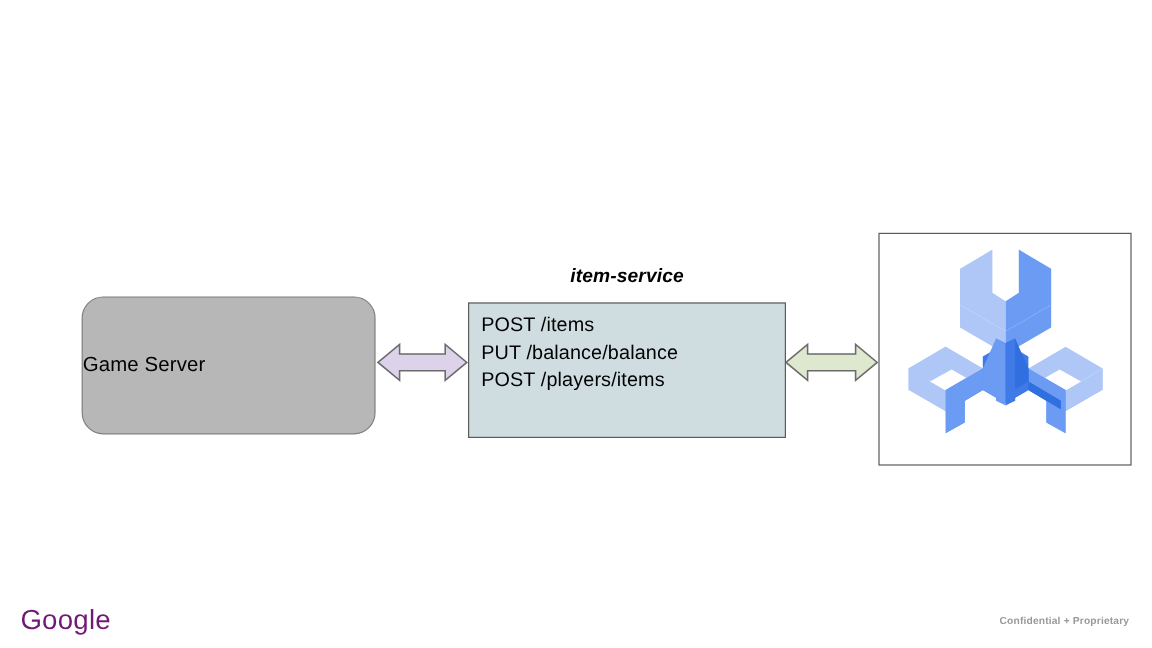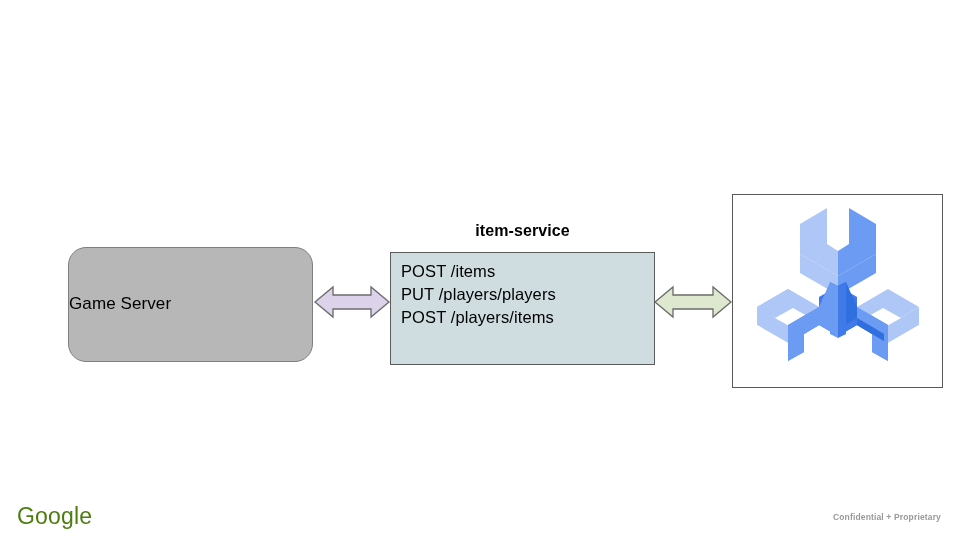--- a/index.html
+++ b/index.html
@@ -52,20 +52,21 @@
   #item-service-title {
     position: absolute;
     left: 390px;
     top: 222px;
     width: 265px;
     text-align: center;
     font-size: 16px;
     font-weight: bold;
     color: #000000;
     letter-spacing: 0.1px;
+    font-style: italic;
   }
   #item-service-node {
     position: absolute;
     left: 390px;
     top: 252px;
     width: 265px;
     height: 113px;
     background: #cfdde1;
     border: 1px solid #5b5b5b;
     box-sizing: border-box;
@@ -118,21 +119,21 @@
     height: 178px;
     display: block;
   }
 
   
   #google-wordmark {
     position: absolute;
     left: 17px;
     top: 505px;
     font-size: 23px;
-    color: #4d7c0f;
+    color: #701a75;
     letter-spacing: 0.2px;
     line-height: 1;
     font-family: "Liberation Sans", sans-serif;
   }
   #confidential-note {
     position: absolute;
     right: 19px;
     top: 513px;
     font-size: 8.5px;
     color: #999999;
@@ -152,21 +153,21 @@
   </div>
 
   <svg id="connector-left" class="connector-arrow" viewBox="0 0 78 42">
     <polygon points="2,21 20,6 20,14 58,14 58,6 76,21 58,36 58,28 20,28 20,36" fill="#dcd3ea" stroke="#6b6b6b" stroke-width="1.3" stroke-linejoin="miter"></polygon>
   </svg>
 
   <div id="item-service-title">item-service</div>
 
   <div id="item-service-node">
     <div class="endpoint-line">POST /items</div>
-    <div class="endpoint-line">PUT /players/players</div>
+    <div class="endpoint-line">PUT /balance/balance</div>
     <div class="endpoint-line">POST /players/items</div>
   </div>
 
   <svg id="connector-right" class="connector-arrow" viewBox="0 0 80 42">
     <polygon points="2,21 20,6 20,14 60,14 60,6 78,21 60,36 60,28 20,28 20,36" fill="#dde8cf" stroke="#6b6b6b" stroke-width="1.3" stroke-linejoin="miter"></polygon>
   </svg>
 
   <div id="agones-logo-frame">
     <svg id="agones-logo-svg" viewBox="0 0 182 178">
 

